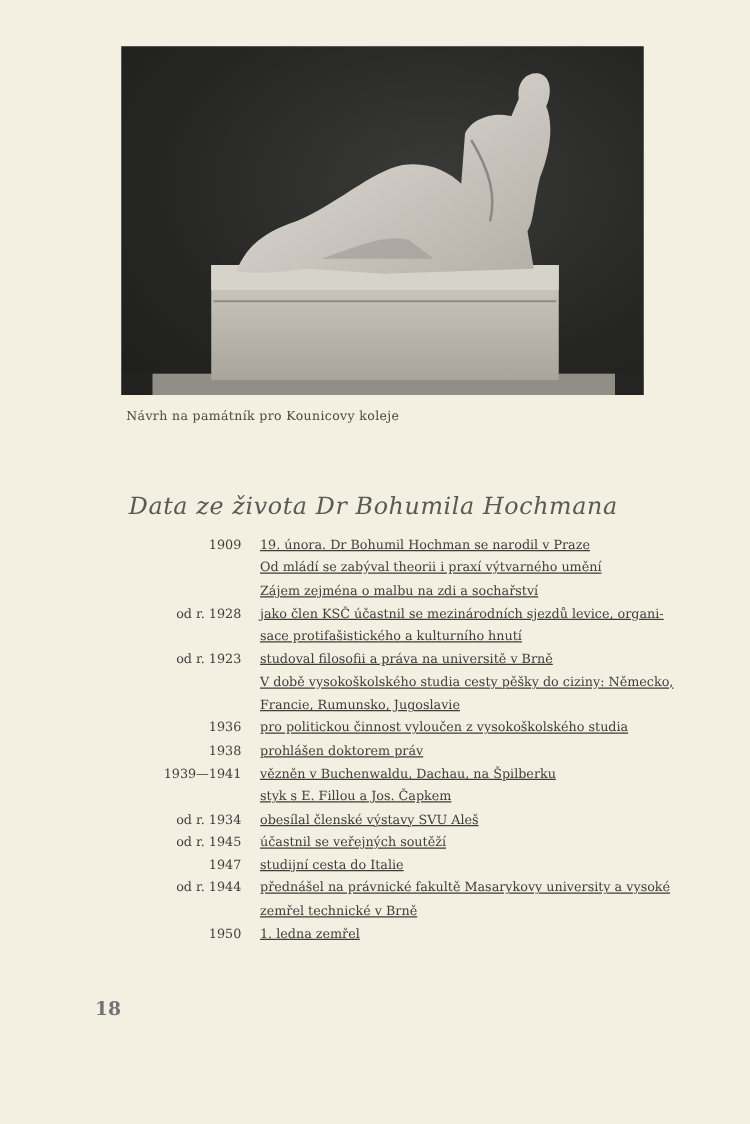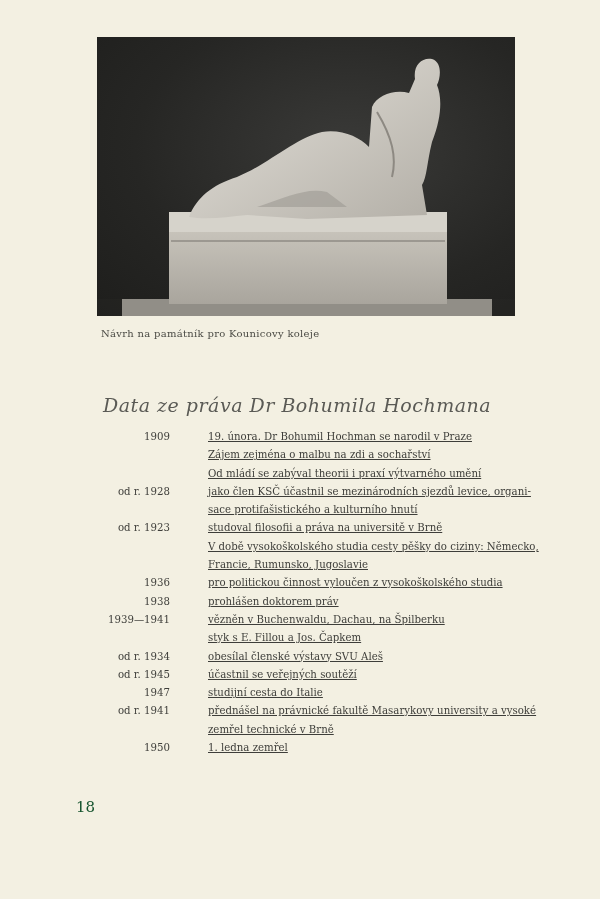--- a/index.html
+++ b/index.html
@@ -20,25 +20,25 @@
     font-size: 10px; letter-spacing: 0.3px; color: #4a4a44;
   }
   .heading {
     position: absolute; left: 103px; top: 378px;
     font-family: "DejaVu Serif", serif; font-style: italic;
     font-size: 19px; color: #5a5a55; letter-spacing: 0.5px;
     font-weight: normal;
   }
   .chron { position: absolute; left: 100px; top: 428px; width: 460px; }
   .row { position: relative; height: 18.3px; font-size: 10.2px; line-height: 18.3px; white-space: nowrap; }
-  .yr { position: absolute; right: 390px; text-align: center; color: #3e3e3a; }
+  .yr { position: absolute; right: 367px; text-align: center; color: #3e3e3a; }
   .txt { position: absolute; left: 108px; color: #3e3e3a; text-decoration: underline; }
   .pagenum {
     position: absolute; left: 76px; top: 798px;
-    font-family: "DejaVu Serif", serif; font-weight: normal; font-size: 15px; color: #14532d;
+    font-family: "DejaVu Serif", serif; font-weight: bold; font-size: 15px; color: #737373;
   }
 </style>
 </head>
 <body>
 
 <div class="photo">
   <svg viewBox="0 0 418 279" preserveAspectRatio="none">
     <defs>
       <linearGradient id="plinth" x1="0" y1="0" x2="0" y2="1">
         <stop offset="0" stop-color="#cfcbc2"></stop>
@@ -58,34 +58,34 @@
     <line x1="74" y1="204" x2="348" y2="204" stroke="#8f8b84" stroke-width="1.5"></line>
 
     <path d="M92 180 C100 160,115 148,140 140 C170 128,200 100,225 95 C245 92,262 100,272 110 L275 70 C280 58,298 52,312 56 L318 42 C316 28,325 20,335 22 C345 25,344 40,340 48 C345 60,345 80,335 105 C330 125,330 140,325 148 L330 178 L210 182 L150 178 C130 180,110 183,92 180 Z" fill="url(#fig)"></path>
     <path d="M160 170 C190 160,210 150,230 155 L250 170 Z" fill="#9d9992" opacity="0.6"></path>
     <path d="M280 75 C295 100,300 120,295 140" stroke="#8d8982" stroke-width="2" fill="none"></path>
   </svg>
 </div>
 
 <div class="caption">Návrh na památník pro Kounicovy koleje</div>
 
-<h2 class="heading">Data ze práva Dr Bohumila Hochmana</h2>
+<h2 class="heading">Data ze života Dr Bohumila Hochmana</h2>
 
 <div class="chron">
   <div class="row">
       <span class="yr">1909</span>
       <span class="txt">19. února. Dr Bohumil Hochman se narodil v Praze</span>
     </div>
   <div class="row">
       <span class="yr"></span>
-      <span class="txt">Zájem zejména o malbu na zdi a sochařství</span>
+      <span class="txt">Od mládí se zabýval theorii i praxí výtvarného umění</span>
     </div>
   <div class="row">
       <span class="yr"></span>
-      <span class="txt">Od mládí se zabýval theorii i praxí výtvarného umění</span>
+      <span class="txt">Zájem zejména o malbu na zdi a sochařství</span>
     </div>
   <div class="row">
       <span class="yr">od r. 1928</span>
       <span class="txt">jako člen KSČ účastnil se mezinárodních sjezdů levice, organi-</span>
     </div>
   <div class="row">
       <span class="yr"></span>
       <span class="txt">sace protifašistického a kulturního hnutí</span>
     </div>
   <div class="row">
@@ -122,21 +122,21 @@
     </div>
   <div class="row">
       <span class="yr">od r. 1945</span>
       <span class="txt">účastnil se veřejných soutěží</span>
     </div>
   <div class="row">
       <span class="yr">1947</span>
       <span class="txt">studijní cesta do Italie</span>
     </div>
   <div class="row">
-      <span class="yr">od r. 1941</span>
+      <span class="yr">od r. 1944</span>
       <span class="txt">přednášel na právnické fakultě Masarykovy university a vysoké</span>
     </div>
   <div class="row">
       <span class="yr"></span>
       <span class="txt">zemřel technické v Brně</span>
     </div>
   <div class="row">
       <span class="yr">1950</span>
       <span class="txt">1. ledna zemřel</span>
     </div>

